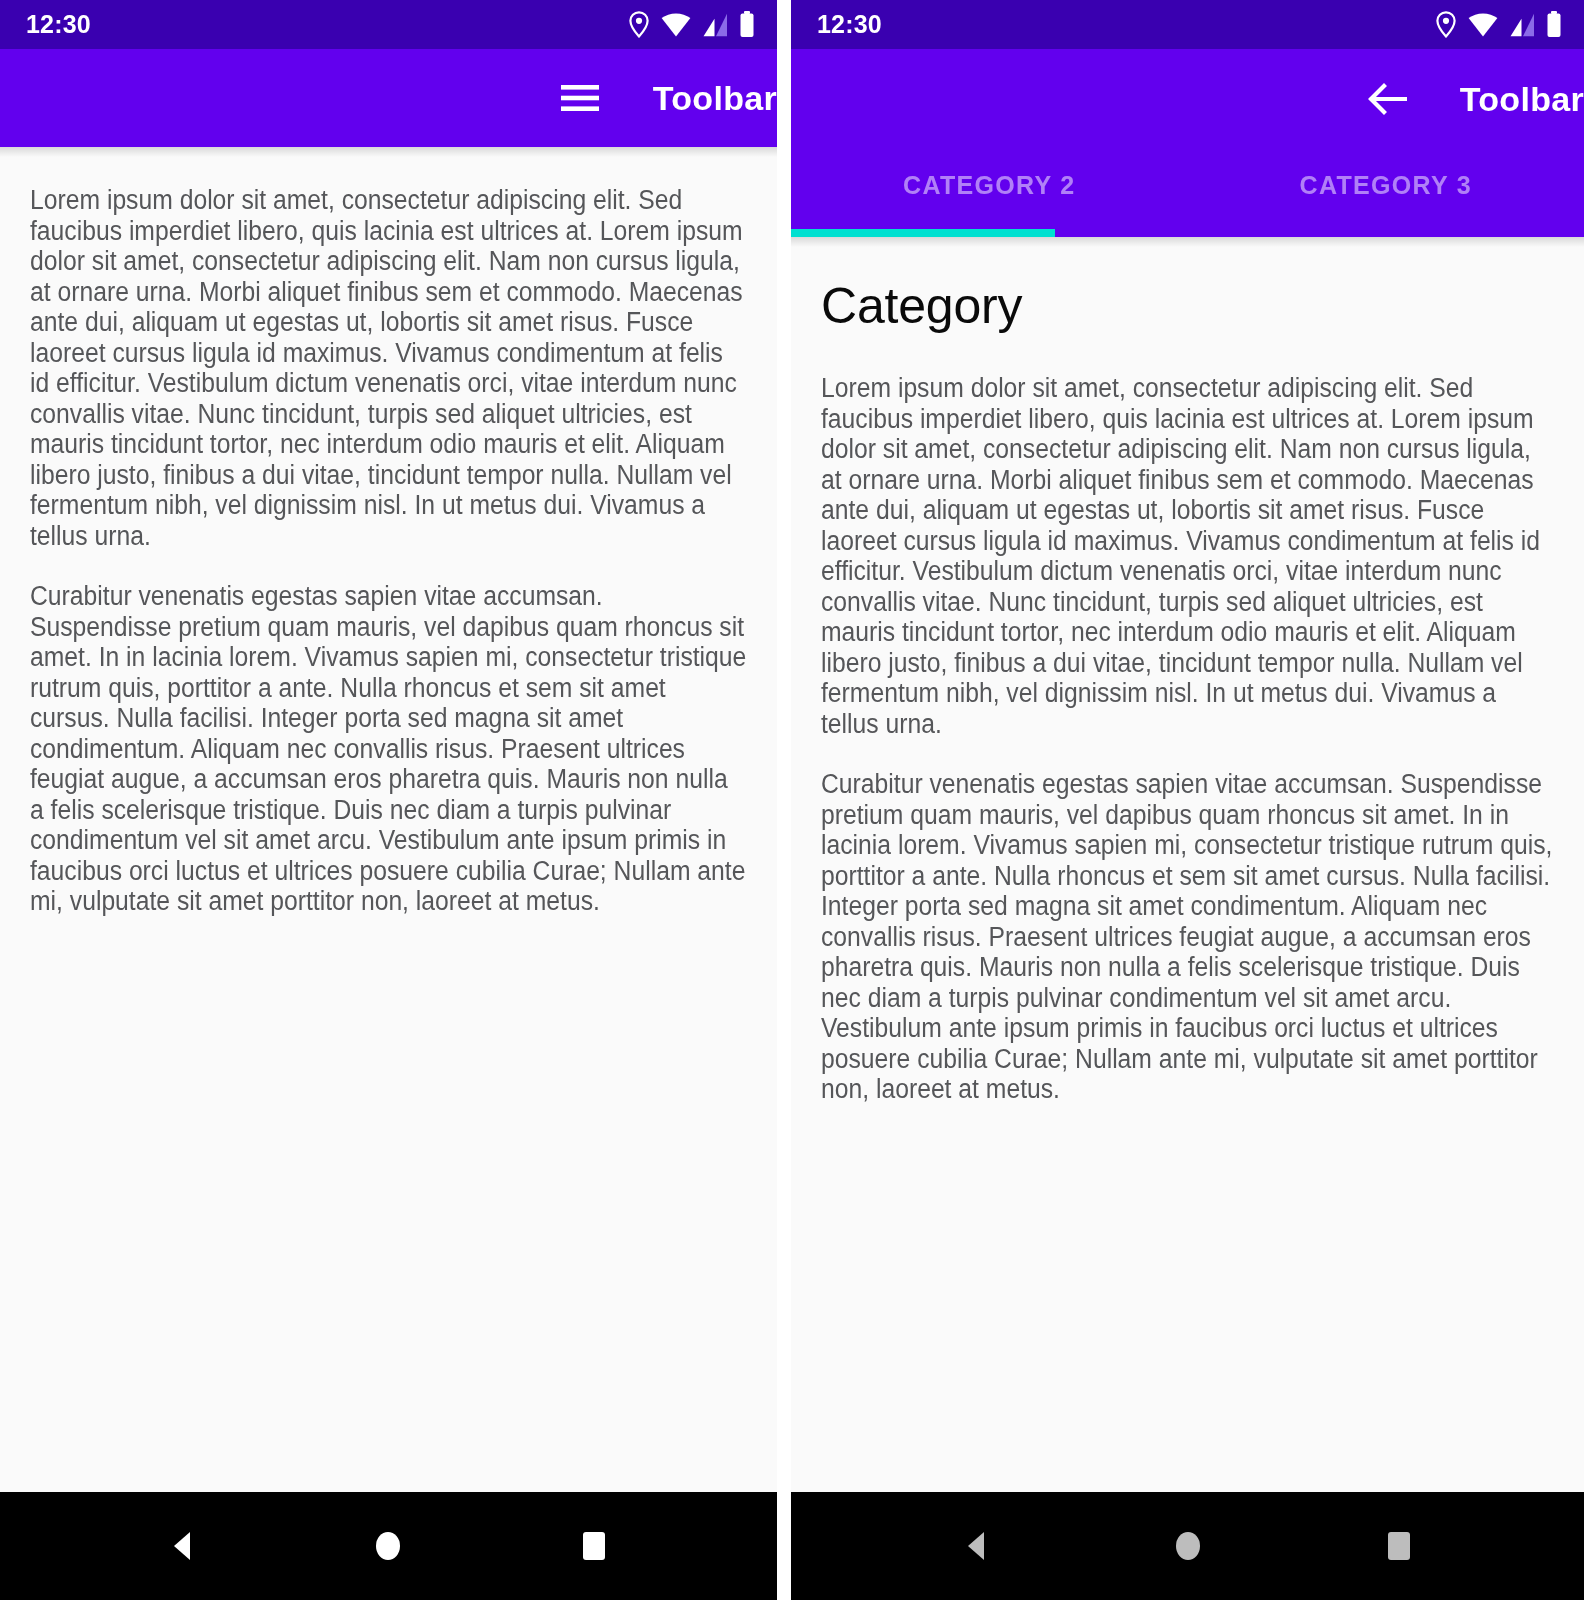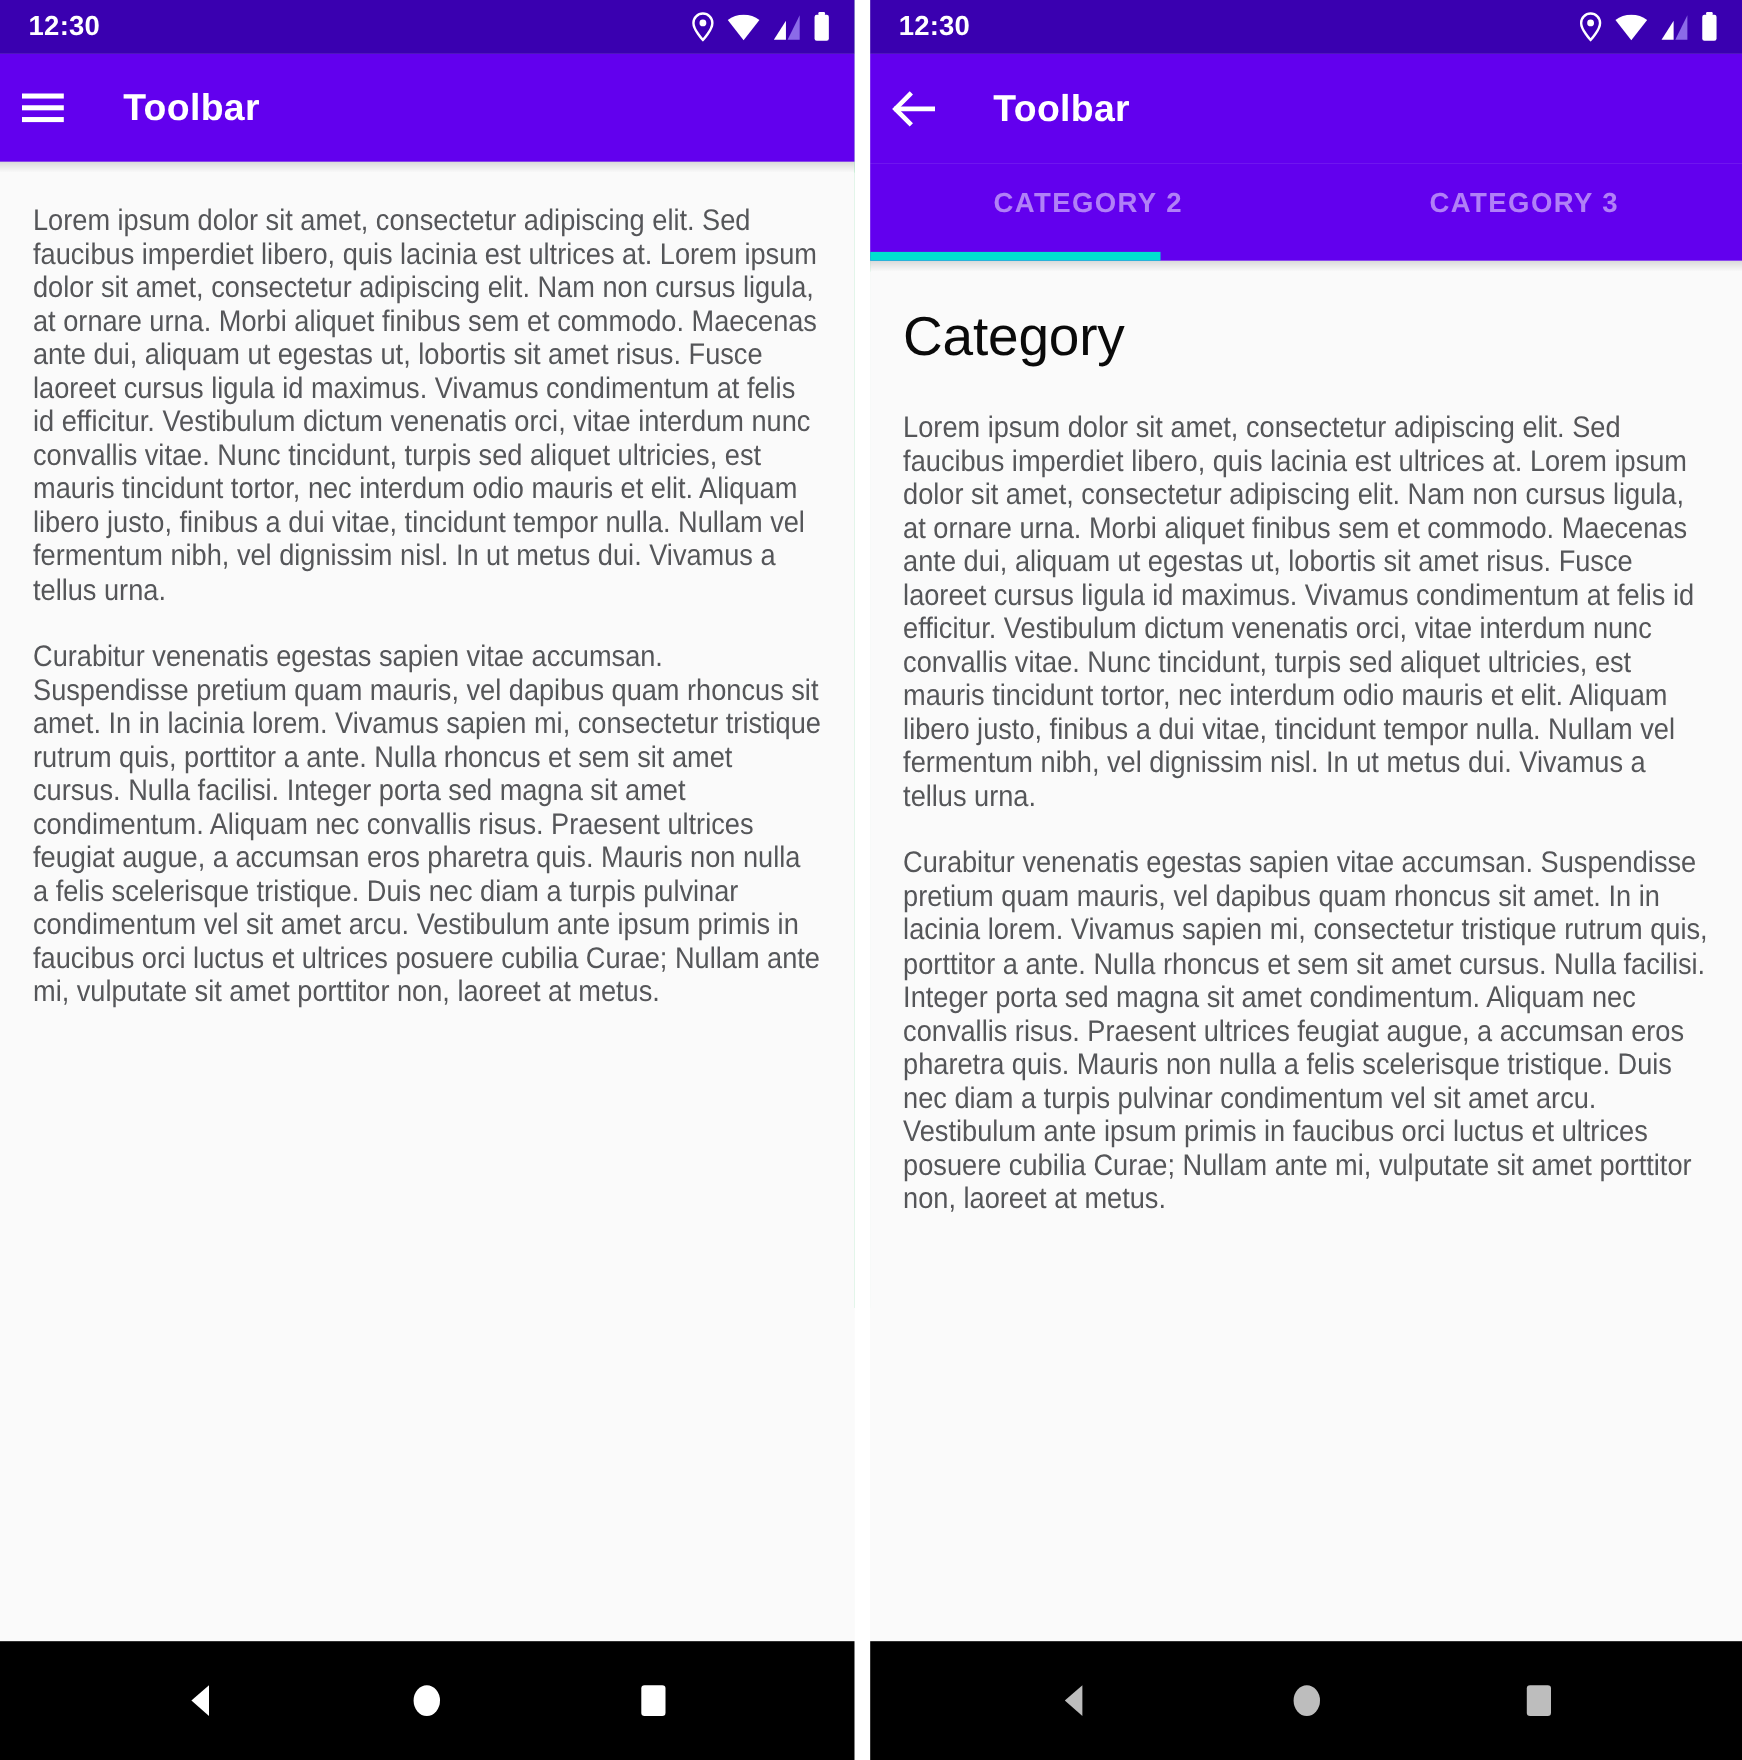--- a/index.html
+++ b/index.html
@@ -9,21 +9,21 @@
     height: 1600px;
     background: #ffffff;
     font-family: "Liberation Sans", sans-serif;
     overflow: hidden;
   }
 
   #root {
     width: 1584px;
     height: 1189px;
     display: flex;
-    background: #22c55e;
+    background: #4c1d95;
   }
 
   
   .phone {
     height: 1600px;
     display: flex;
     flex-direction: column;
     background: #fafafa;
     position: relative;
     overflow: hidden;
@@ -54,23 +54,24 @@
     align-items: center;
     gap: 11px;
   }
   .status-icons svg { display: block; }
 
   
   .toolbar {
     background: #6200EE;
     display: flex;
     align-items: center;
-    padding-left: 16px;
+    padding-left: 38px;
     color: #ffffff;
     flex: 0 0 auto;
+    justify-content: flex-end;
   }
   .phone.left  .toolbar { height: 98px; flex: 0 0 98px; }
   .phone.right .toolbar { height: 100px; flex: 0 0 100px; }
 
   .nav-icon {
     width: 46px;
     height: 46px;
     display: flex;
     align-items: center;
     justify-content: center;

